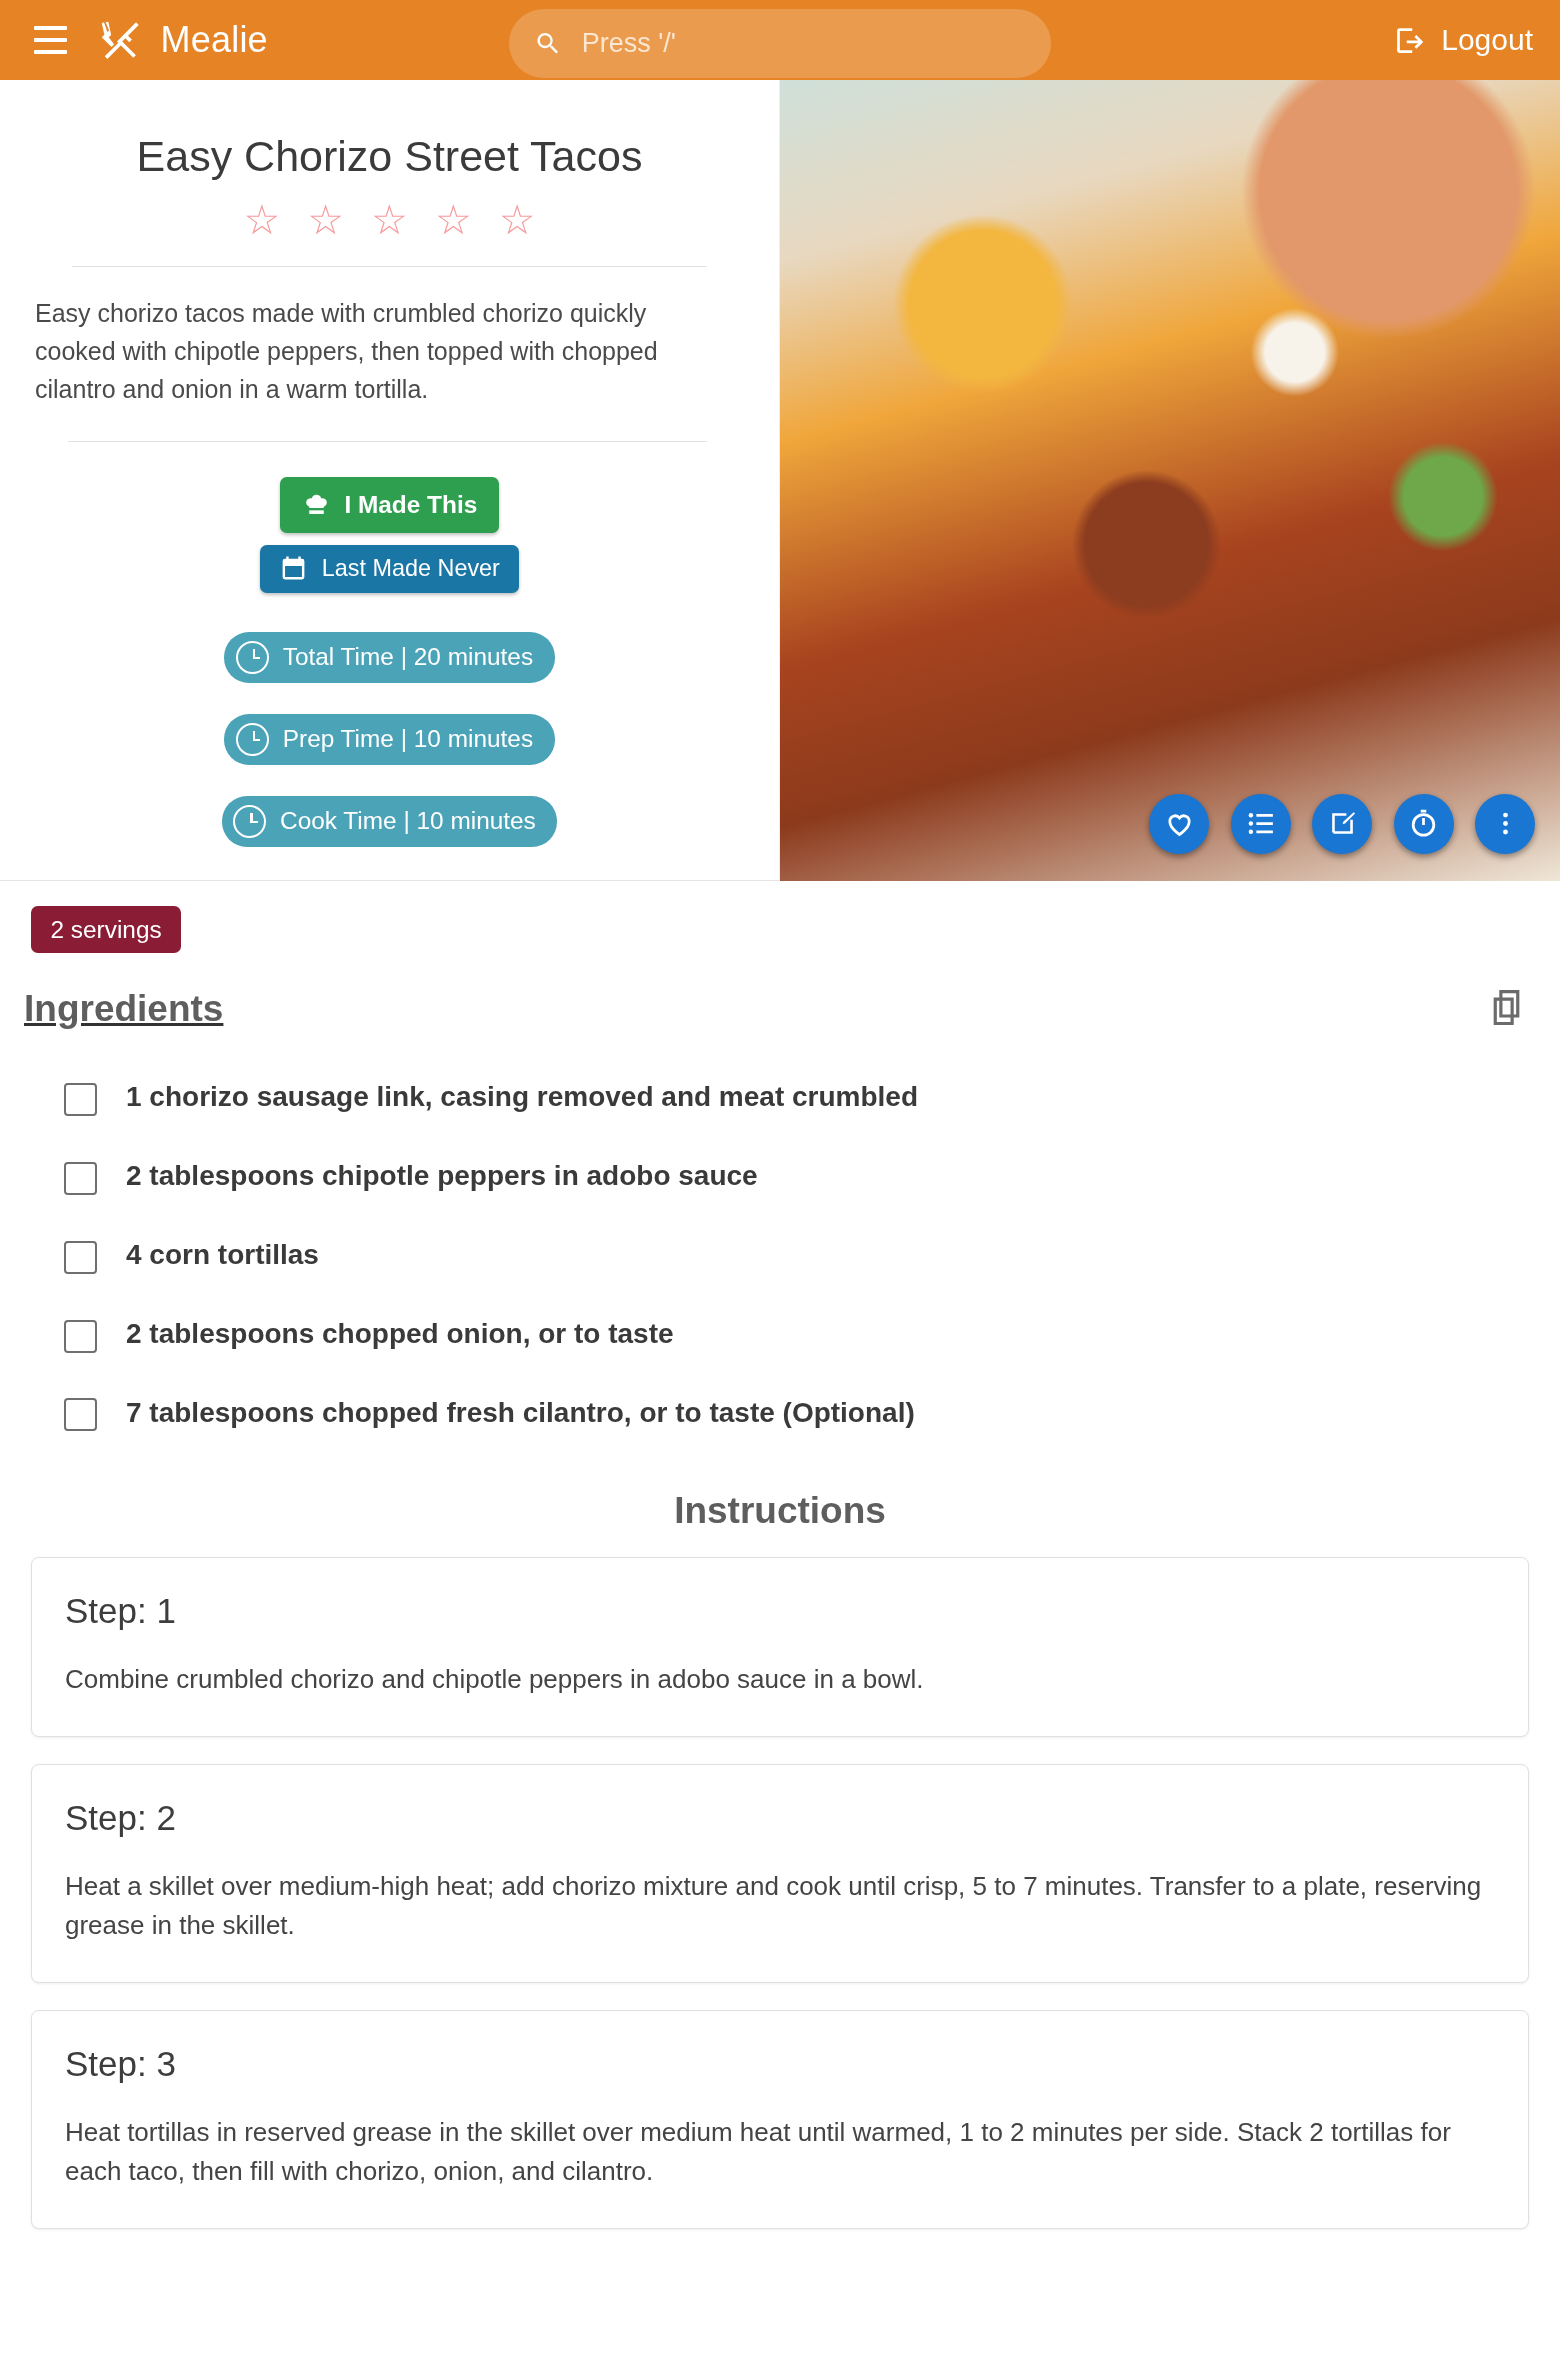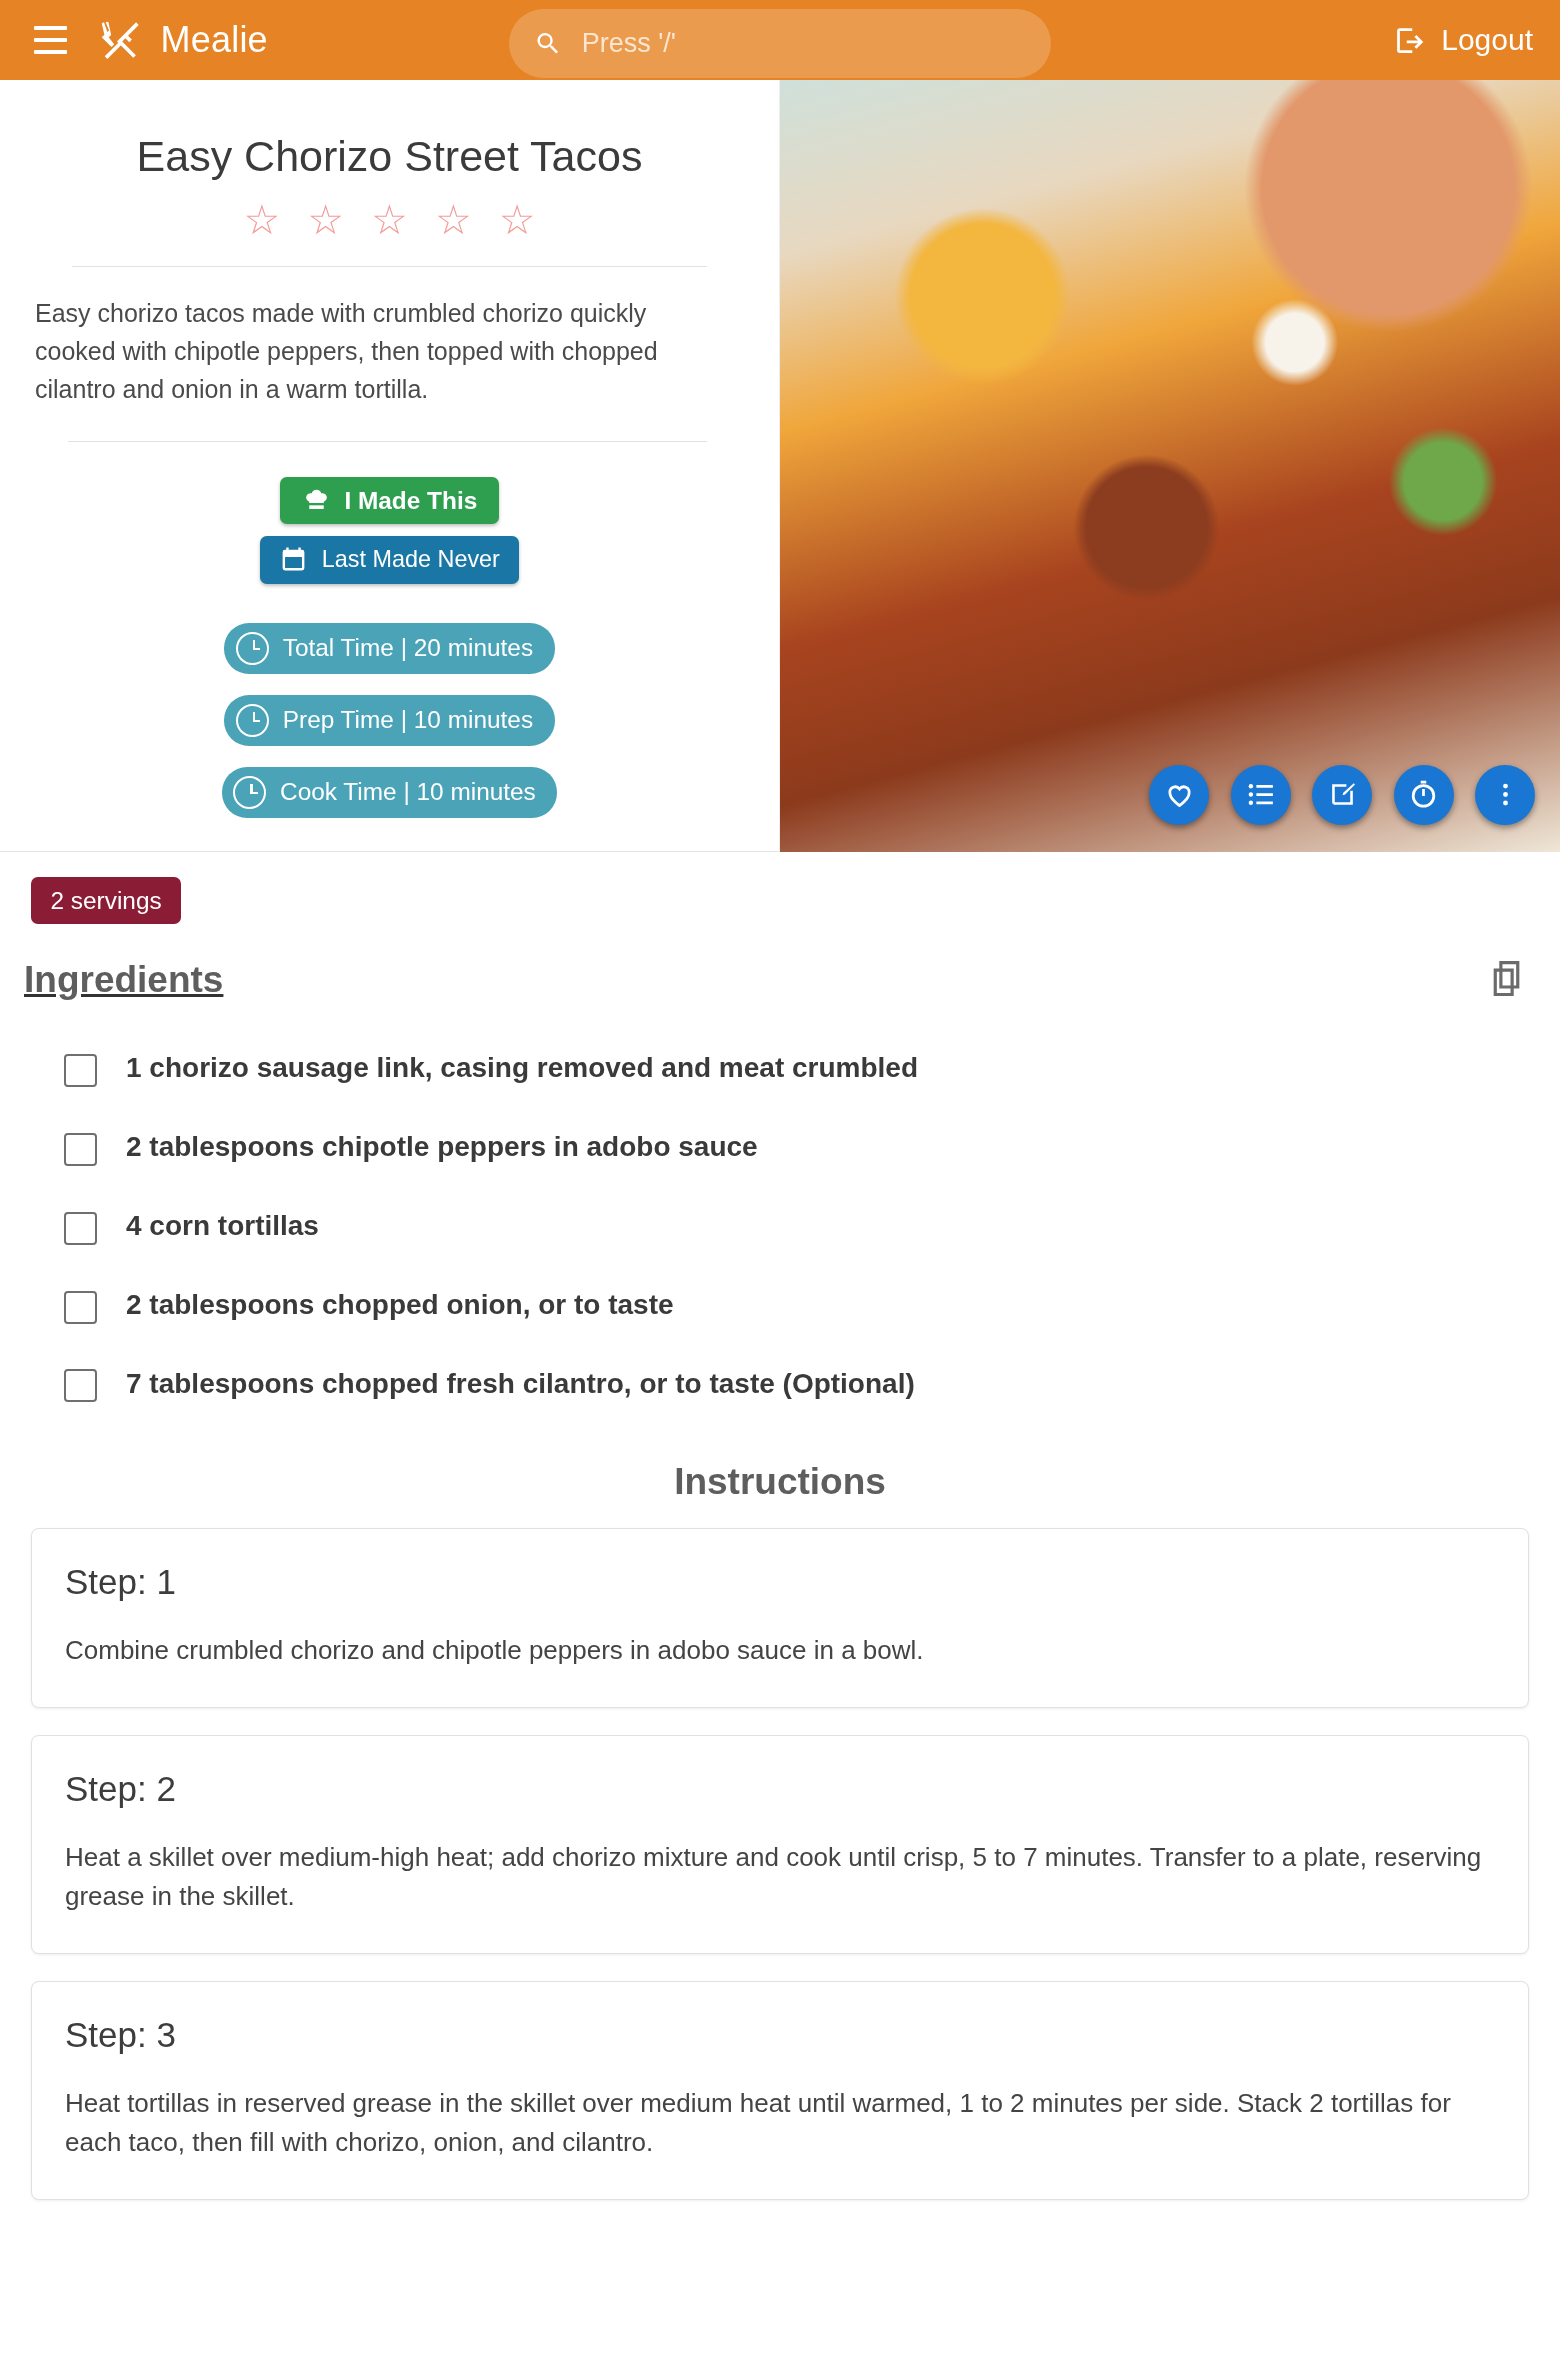--- a/index.html
+++ b/index.html
@@ -97,41 +97,41 @@
     margin: 0;
   }
   .divider2 { height: 1px; background: #e2e2e2; margin: 33px 39px 0 35px; }
 
   .made-group { display: flex; flex-direction: column; align-items: center; gap: 11.7px; margin-top: 35px; }
   .btn-made {
     background: #2e9e4f;
     color: #ffffff;
     border: none;
     border-radius: 6.8px;
-    height: 47px;
+    height: 56px;
     padding: 0 21.5px;
     font-size: 24.4px;
     font-weight: 700;
     display: flex; align-items: center; gap: 13.7px;
     cursor: pointer;
     box-shadow: 0 2px 3.9px rgba(0,0,0,.25);
   }
   .btn-lastmade {
     background: #1976a5;
     color: #ffffff;
     border: none;
     border-radius: 6.8px;
     height: 48px;
     padding: 0 19.5px;
     font-size: 23.4px;
     display: flex; align-items: center; gap: 13.7px;
     cursor: pointer;
     box-shadow: 0 2px 3.9px rgba(0,0,0,.25);
   }
-  .chip-row { display: flex; flex-wrap: wrap; justify-content: center; gap: 21px; margin-top: 39px; padding: 0 17.6px; }
+  .chip-row { display: flex; flex-wrap: wrap; justify-content: center; gap: 31px; margin-top: 39px; padding: 0 17.6px; }
   .chip {
     background: #4ba3b8;
     color: #ffffff;
     border-radius: 25px;
     height: 51px;
     padding: 0 21.5px 0 11.7px;
     display: flex; align-items: center; gap: 13.7px;
     font-size: 24.4px;
     cursor: pointer;
   }

